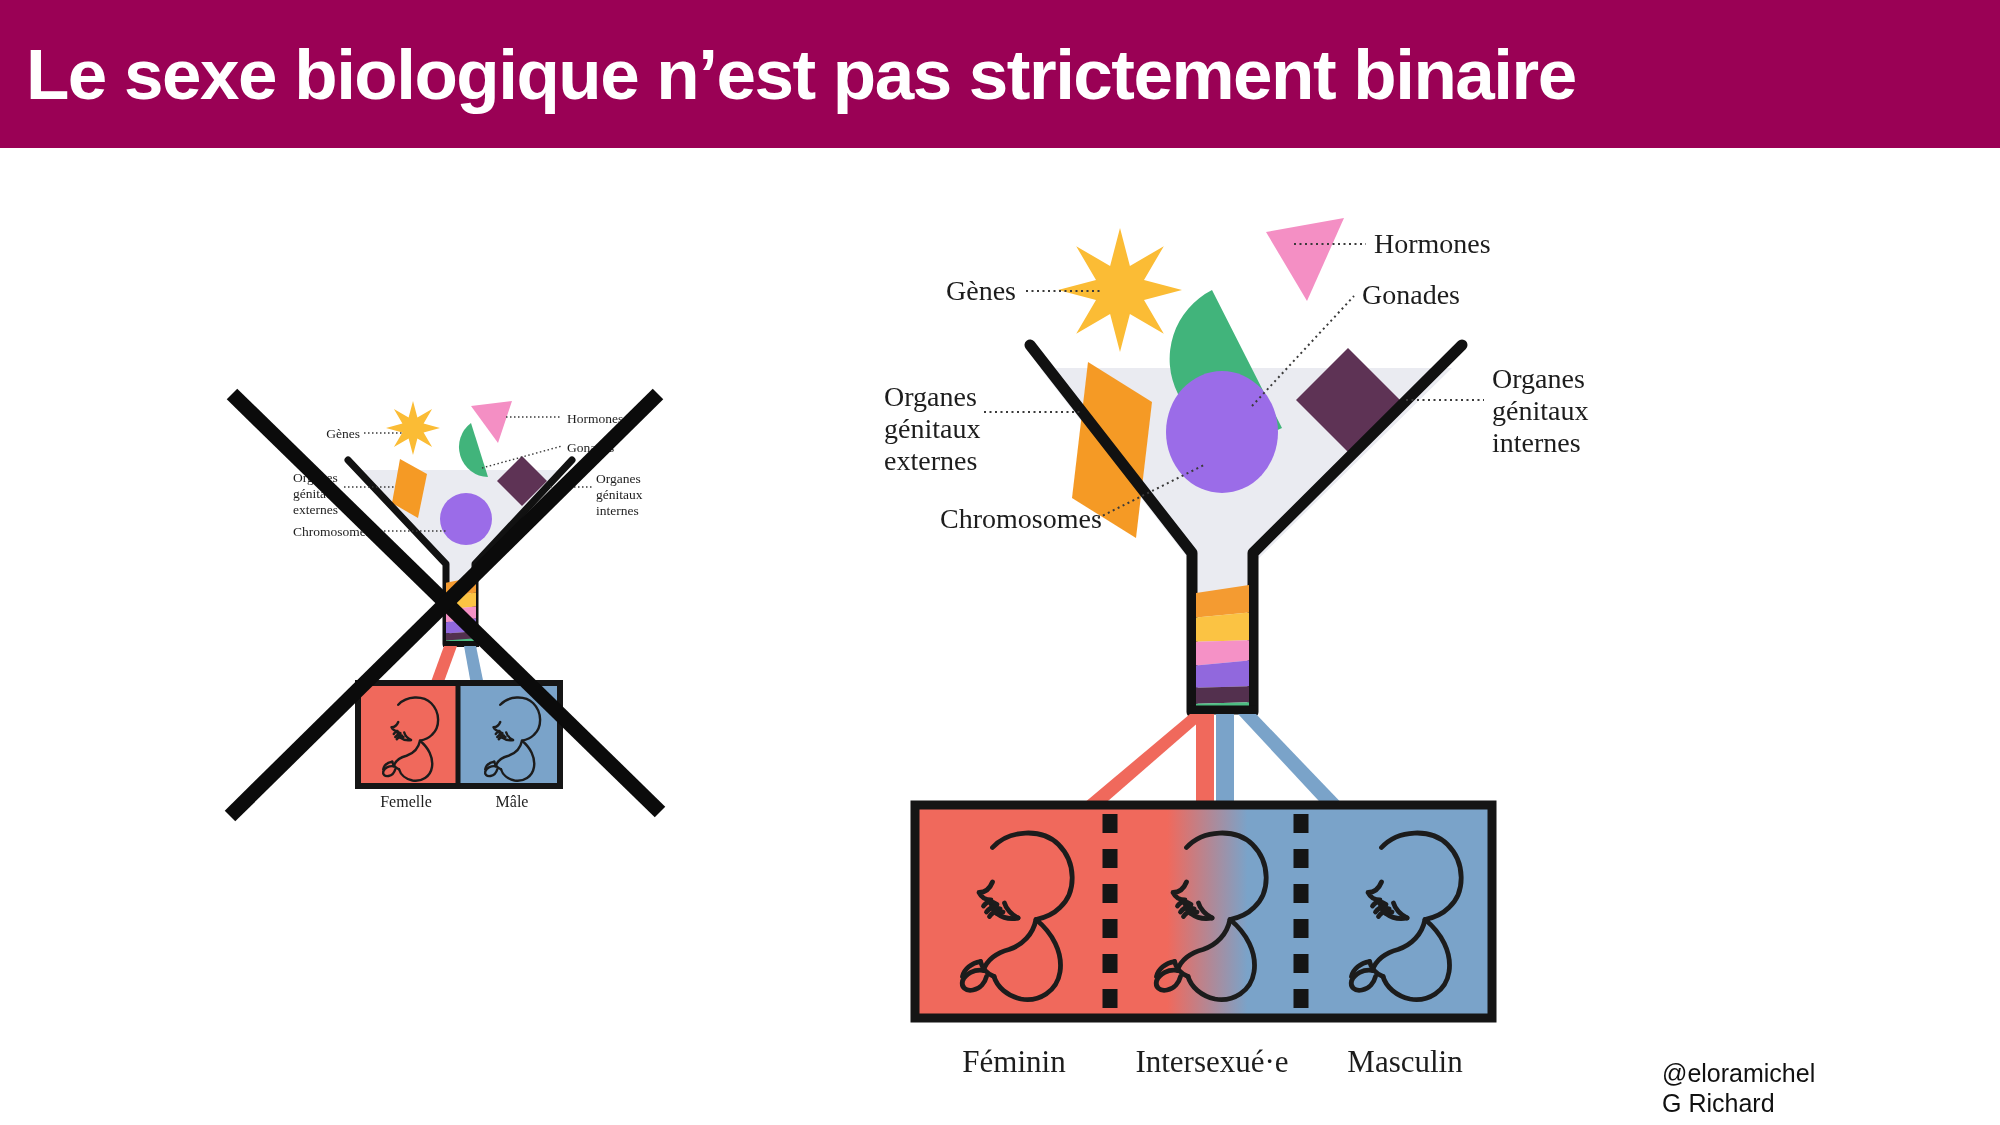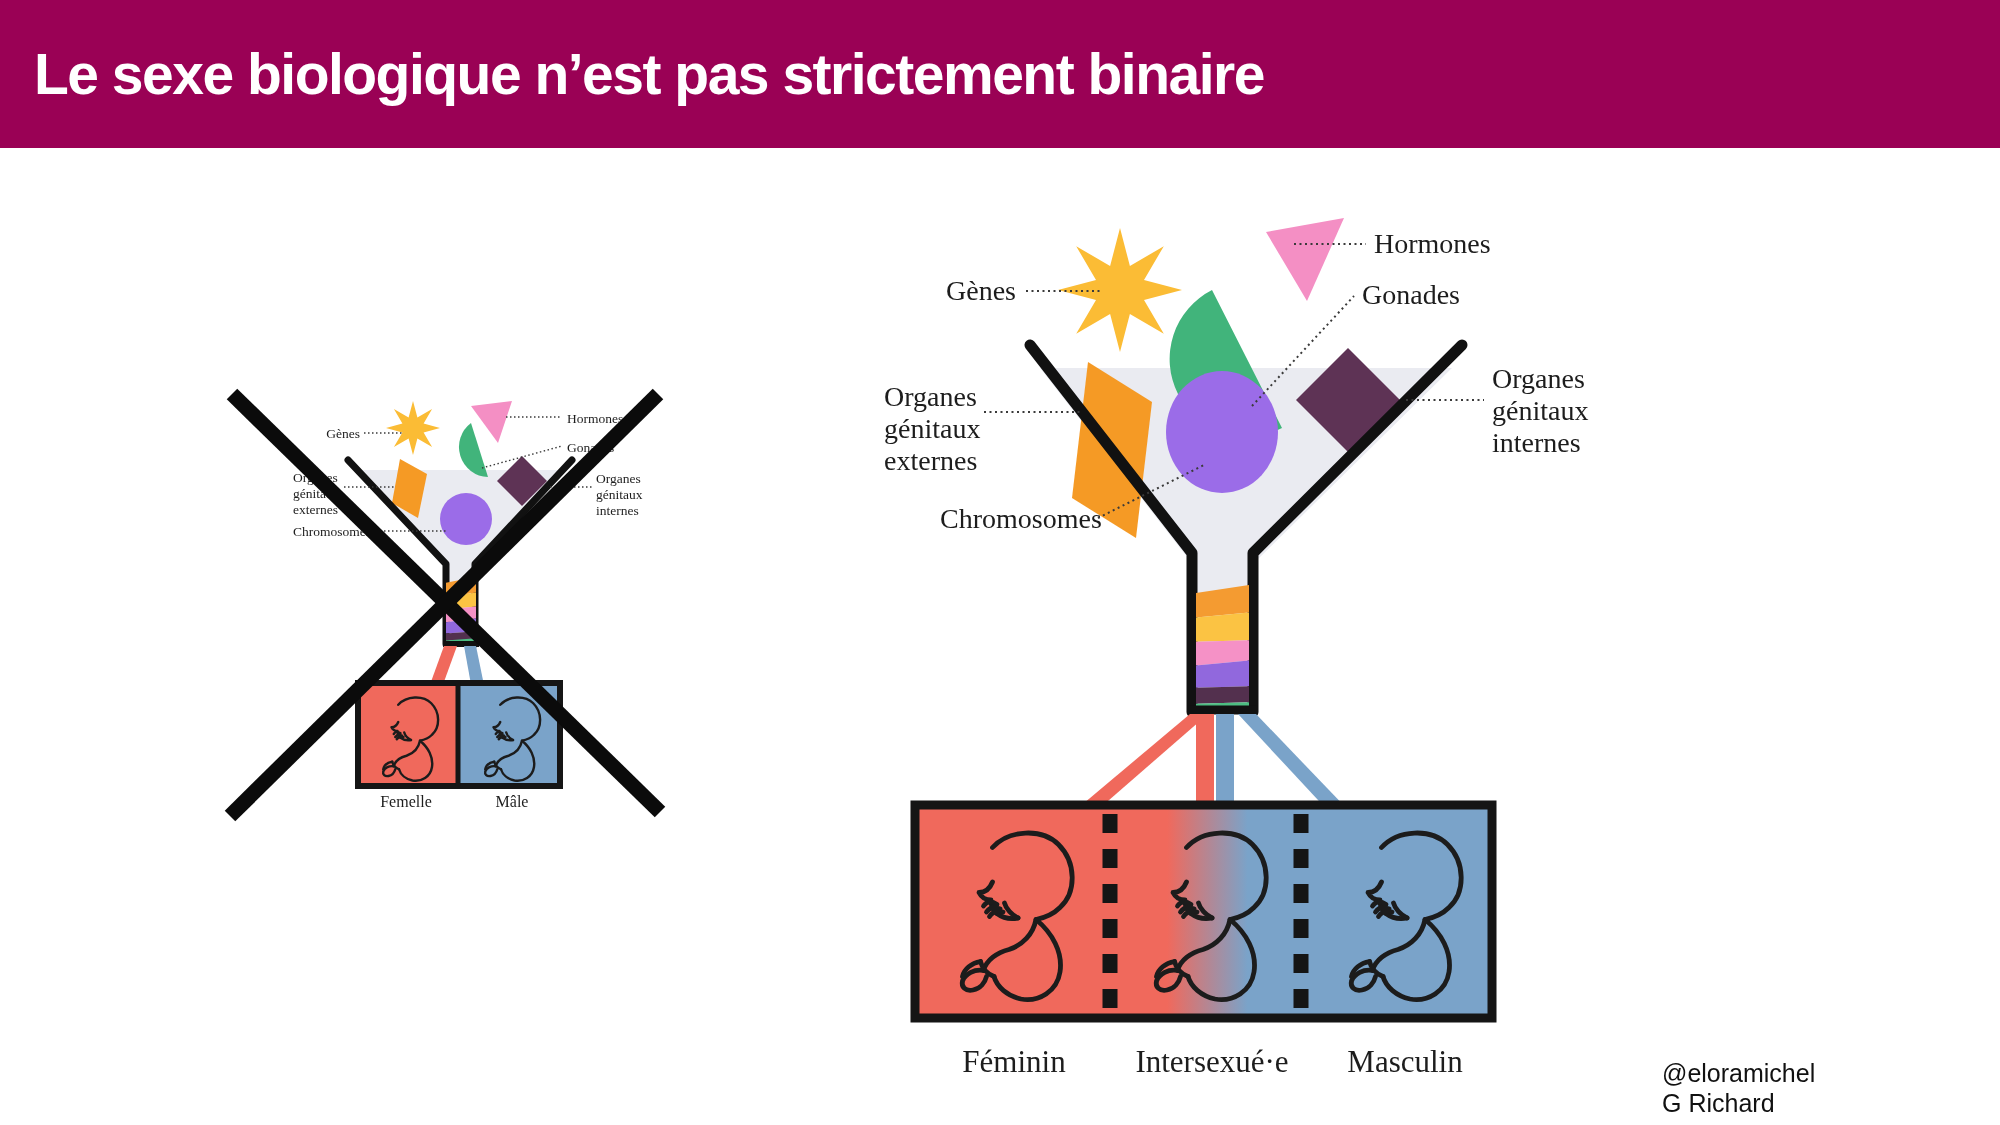--- a/index.html
+++ b/index.html
@@ -1,20 +1,20 @@
 <!DOCTYPE html>
 <html><head>
 <meta charset="utf-8">
 <style>
   html,body{margin:0;padding:0;background:#ffffff;}
   .slide{position:relative;width:2000px;height:1125px;background:#ffffff;overflow:hidden;
          font-family:"Liberation Sans",sans-serif;}
   .header{position:absolute;left:0;top:0;width:2000px;height:148px;background:#9A0155;
           display:flex;align-items:center;}
-  .header h1{margin:8px;padding:0 0 0 26px;color:#ffffff;font-size:57px;font-weight:bold;
+  .header h1{margin:0;padding:0 0 0 26px;color:#ffffff;font-size:71px;font-weight:bold;
              letter-spacing:-1.5px;white-space:nowrap;font-family:"Liberation Sans",sans-serif;}
   svg.art{position:absolute;left:0;top:0;}
   .lbl{font-family:"Liberation Serif",serif;fill:#1d1d1d;}
   .credit{font-family:"Liberation Sans",sans-serif;fill:#111111;}
 </style>
 </head>
 <body>
 
 <div class="slide">
 

